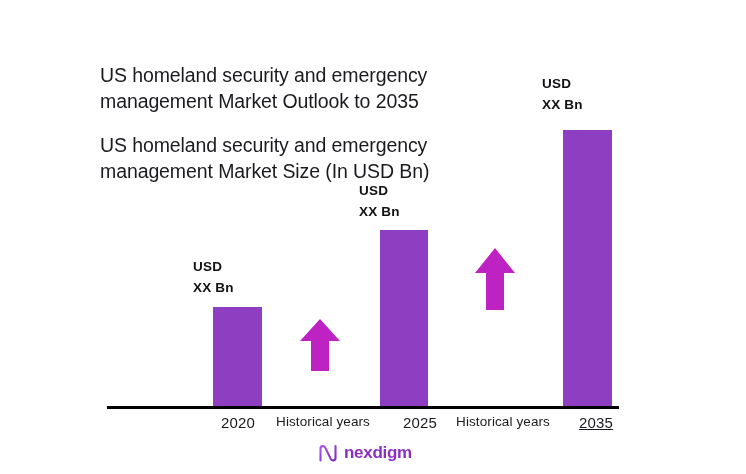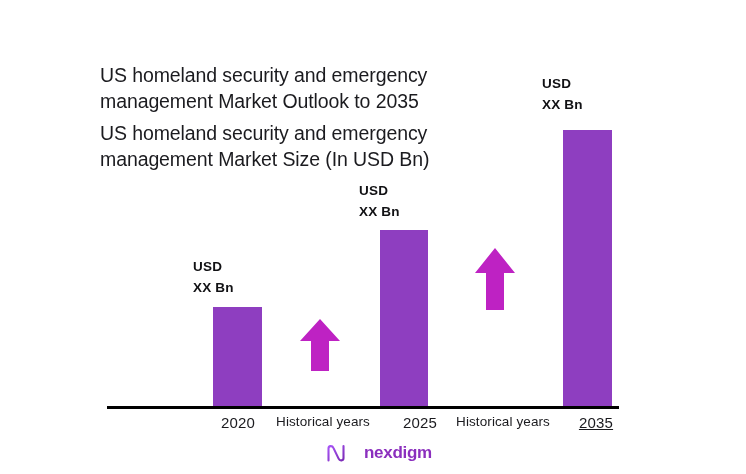--- a/index.html
+++ b/index.html
@@ -32,21 +32,21 @@
     width: 400px;
   }
   .title-line {
     font-size: 19.5px;
     line-height: 26px;
     color: #1b1b1f;
     font-weight: 400;
     letter-spacing: -0.1px;
   }
   .title-line.second {
-    margin-top: 6px;
+    margin-top: 18px;
   }
 
   
   .plot {
     position: absolute;
     left: 0;
     top: 0;
     width: 746px;
     height: 474px;
   }
@@ -109,25 +109,25 @@
   }
   .xl-0 { left: 198px; width: 80px; }
   .xl-1 { left: 263px; width: 120px; }
   .xl-2 { left: 380px; width: 80px; }
   .xl-3 { left: 438px; width: 130px; }
   .xl-4 { left: 556px; width: 80px; text-decoration: underline; }
 
   
   .logo {
     position: absolute;
-    left: 324px;
+    left: 316px;
     top: 441px;
     display: flex;
     align-items: center;
-    gap: 16px;
+    gap: 4px;
     text-align: right;
   }
   .logo-mark { width: 24px; height: 24px; display: block; }
   .logo-mark svg { display: block; width: 24px; height: 24px; }
   .logo-text {
     font-size: 17px;
     font-weight: 700;
     color: #8b2fbe;
     letter-spacing: -0.3px;
     line-height: 20px;

